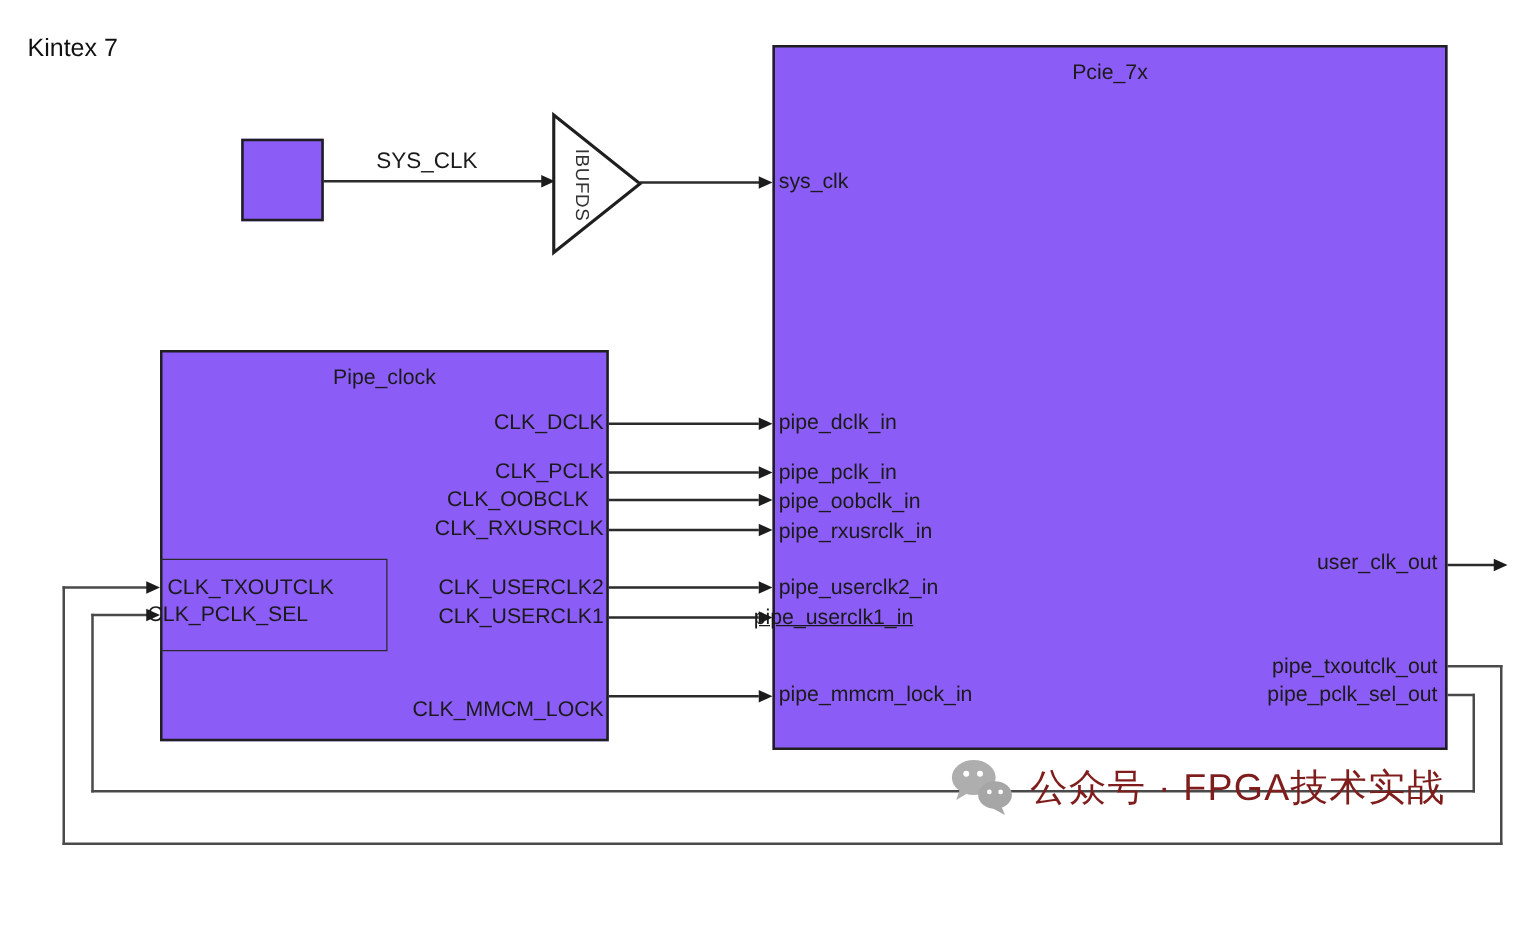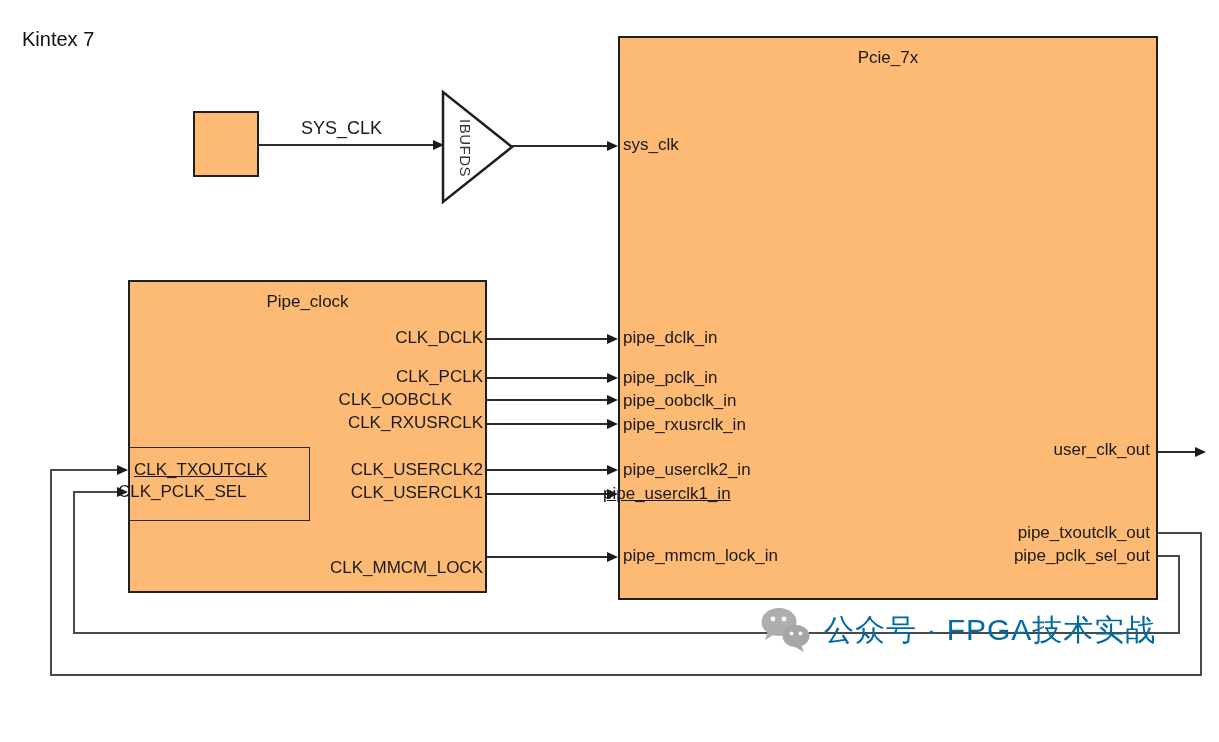--- a/index.html
+++ b/index.html
@@ -1,41 +1,41 @@
 <!DOCTYPE html>
 <html><head>
 <meta charset="utf-8">
 <style>
   html,body{margin:0;padding:0;background:#fff;}
   .stage{
     position:relative; width:1219px; height:742px; background:#ffffff;
     font-family:"Liberation Sans", sans-serif; color:#1a1a1a; overflow:hidden;
   }
   .device-label{position:absolute; left:22px; top:22px; font-size:20px; line-height:35px; color:#111;}
-  .box{position:absolute; background:#fdba74; box-sizing:border-box;}
+  .box{position:absolute; background:#8b5cf6; box-sizing:border-box;}
   .source-box{left:193px; top:111px; width:66px; height:66px; border:2.5px solid #1f1f1f;}
   .pcie-box{left:618px; top:36px; width:540px; height:564px; border:2.5px solid #1f1f1f;}
   .pipe-box{left:128px; top:280px; width:359px; height:313px; border:2px solid #1f1f1f;}
   .inner-box{left:128px; top:447px; width:182px; height:74px; border:1.5px solid #2a2a2a; background:transparent;}
   .box-title{position:absolute; left:0; right:0; top:10px; text-align:center; font-size:17px; color:#1a1a1a;}
   .hline{position:absolute; height:2px; background:#2b2b2b;}
   .vline{position:absolute; width:2px;  background:#2b2b2b;}
   .fb{background:#4a4a4a;}
   .arr{position:absolute; width:0; height:0; border-top:5px solid transparent; border-bottom:5px solid transparent; border-left:11px solid #1c1c1c;}
   .pin{position:absolute; font-size:17px; white-space:nowrap; transform:translateY(-50%); color:#1a1a1a;}
   .pin.r{transform:translateY(-50%); text-align:right;}
   .netlabel{position:absolute; font-size:18px; color:#1a1a1a; white-space:nowrap;}
   .tri-label{
     position:absolute; left:456px; top:112px; height:72px; width:18px;
     writing-mode:vertical-rl; text-orientation:mixed;
     font-size:15px; letter-spacing:.5px; color:#333;
     display:flex; align-items:center; justify-content:center;
   }
   .watermark{position:absolute; left:760px; top:607px; display:flex; align-items:center; gap:12px;}
-  .watermark-text{font-size:30px; color:#0369a1; letter-spacing:1px; white-space:pre;}
+  .watermark-text{font-size:30px; color:#7f1d1d; letter-spacing:1px; white-space:pre;}
   .caption{position:absolute; left:0; right:0; top:700px; text-align:center; font-size:24px; font-weight:500; color:#1a1a1a; white-space:pre;}
   svg{display:block;}
 </style>
 </head>
 <body>
 
 <div class="stage">
 
   <div class="device-label">
     <div>Kintex 7</div>
@@ -57,26 +57,26 @@
 
   <div class="box pcie-box">
     <div class="box-title">Pcie_7x</div>
   </div>
 
   <div class="box pipe-box">
     <div class="box-title">Pipe_clock</div>
   </div>
 
   <div class="box inner-box"></div>
-  <div class="pin" style="left:134px; top:470px;text-decoration:underline;">CLK_TXOUTCLK</div>
+  <div class="pin" style="left:134px; top:470px;">CLK_TXOUTCLK</div>
   <div class="pin" style="left:118px; top:492px;text-align:center;">CLK_PCLK_SEL</div>
 
   <div class="pin r" style="right:736px; top:338px;">CLK_DCLK</div>
   <div class="pin r" style="right:736px; top:377px;">CLK_PCLK</div>
-  <div class="pin r" style="right:767px; top:400px;">CLK_OOBCLK</div>
+  <div class="pin r" style="right:748px; top:400px;">CLK_OOBCLK</div>
   <div class="pin r" style="right:736px; top:423px;margin-left:16px;">CLK_RXUSRCLK</div>
   <div class="pin r" style="right:736px; top:470px;">CLK_USERCLK2</div>
   <div class="pin r" style="right:736px; top:493px;">CLK_USERCLK1</div>
   <div class="pin r" style="right:736px; top:568px;">CLK_MMCM_LOCK</div>
 
   <div class="hline" style="left:487px; top:338px; width:120px;"></div>
   <div class="arr" style="left:607px; top:334px;"></div>
   <div class="hline" style="left:487px; top:377px; width:120px;"></div>
   <div class="arr" style="left:607px; top:373px;"></div>
   <div class="hline" style="left:487px; top:399px; width:120px;"></div>

